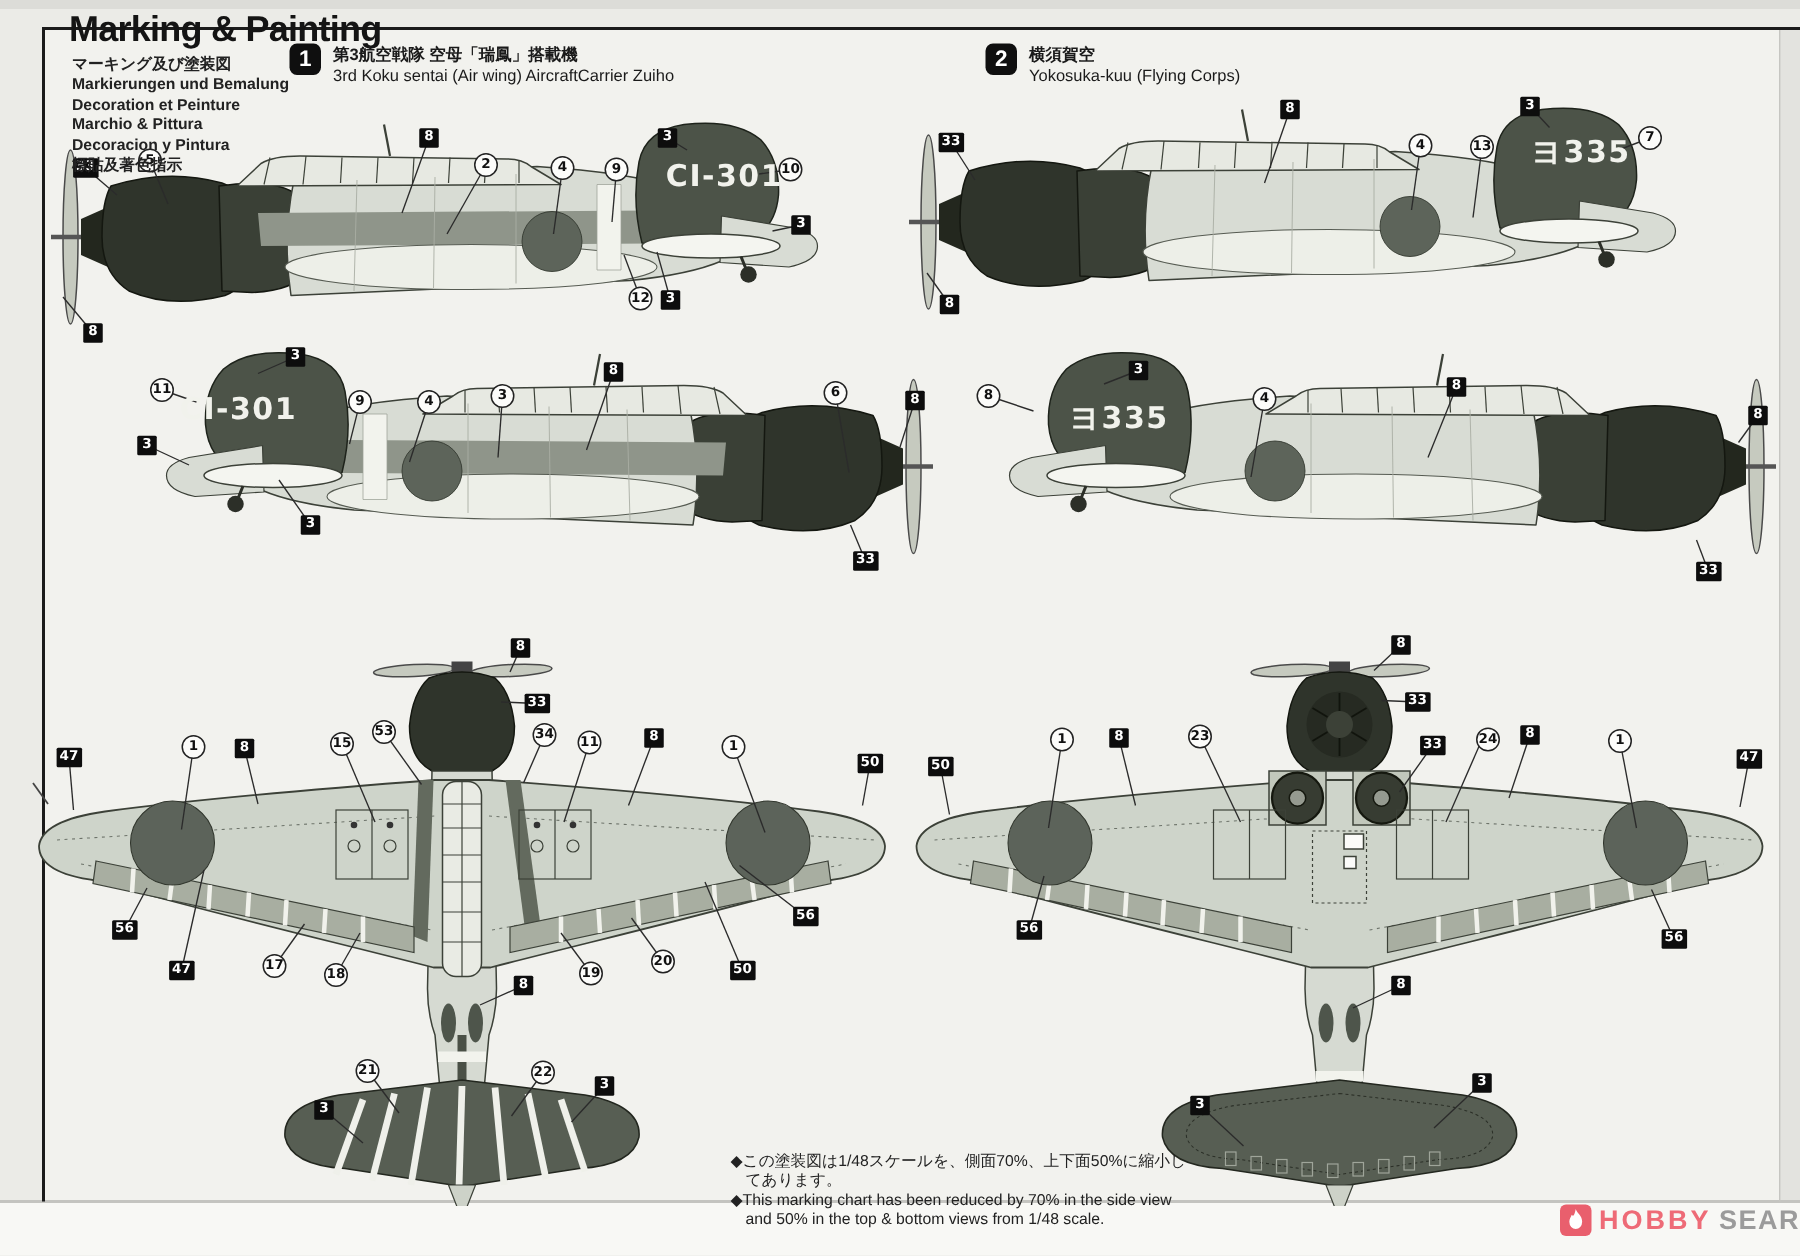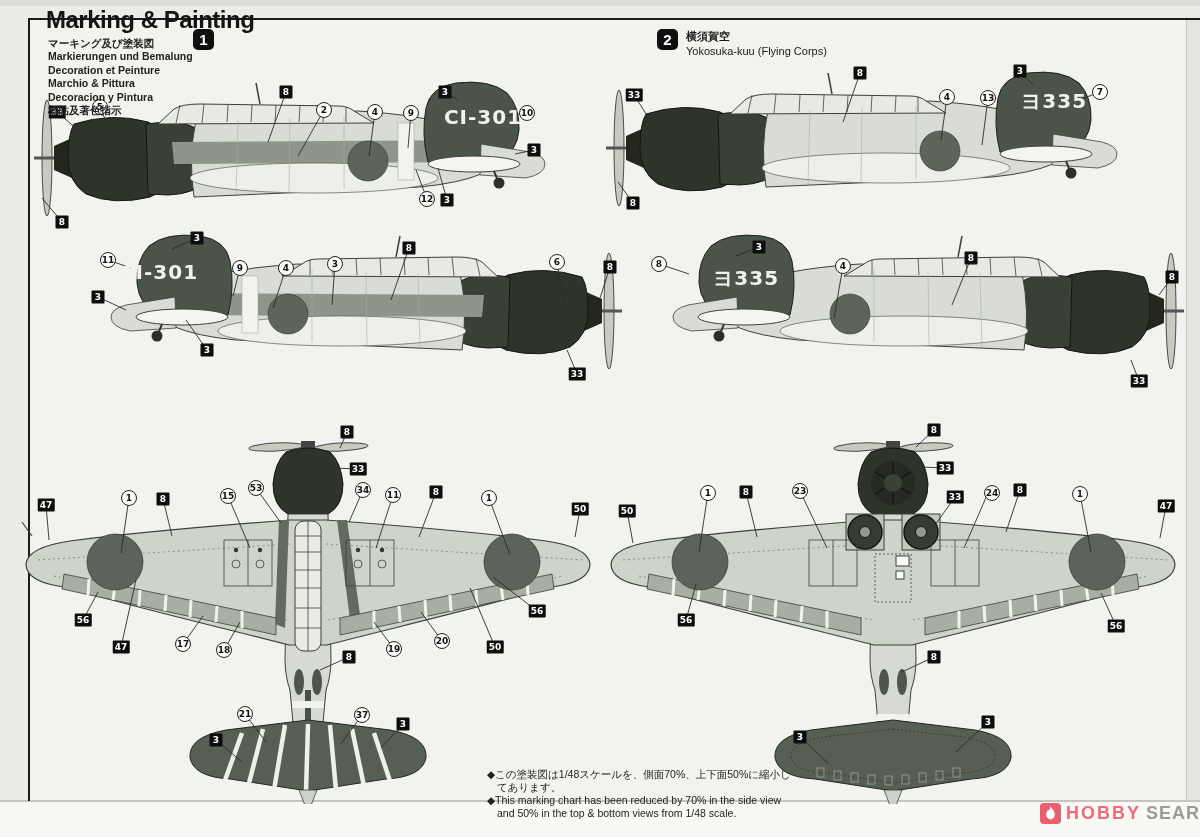--- a/index.html
+++ b/index.html
@@ -66,20 +66,24 @@
   <div>マーキング及び塗装図</div>
   <div>Markierungen und Bemalung</div>
   <div>Decoration et Peinture</div>
   <div>Marchio &amp; Pittura</div>
   <div>Decoracion y Pintura</div>
   <div>標貼及著色指示</div>
 </div>
 
 <div class="section" id="section1">
   <div class="section-num">1</div>
+  <div class="section-text">
+    <div class="jp">第3航空戦隊 空母「瑞鳳」搭載機</div>
+    <div class="en">3rd Koku sentai (Air wing) AircraftCarrier Zuiho</div>
+  </div>
 </div>
 <div class="section" id="section2">
   <div class="section-num">2</div>
   <div class="section-text">
     <div class="jp">横須賀空</div>
     <div class="en">Yokosuka-kuu (Flying Corps)</div>
   </div>
 </div>
 
 <svg class="ac" style="left:28px;top:78px" width="540" height="150" viewBox="0 0 540 150">
@@ -530,21 +534,21 @@
     <div class="callout box" style="left: 83px; top: 620px;">56</div>
     <div class="callout box" style="left: 121px; top: 647px;">47</div>
     <div class="callout circle" style="left: 183px; top: 644px;">17</div>
     <div class="callout circle" style="left: 224px; top: 650px;">18</div>
     <div class="callout circle" style="left: 394px; top: 649px;">19</div>
     <div class="callout circle" style="left: 442px; top: 641px;">20</div>
     <div class="callout box" style="left: 495px; top: 647px;">50</div>
     <div class="callout box" style="left: 537px; top: 611px;">56</div>
     <div class="callout box" style="left: 349px; top: 657px;">8</div>
     <div class="callout circle" style="left: 245px; top: 714px;">21</div>
-    <div class="callout circle" style="left: 362px; top: 715px;">37</div>
+    <div class="callout circle" style="left: 362px; top: 715px;">22</div>
     <div class="callout box" style="left: 216px; top: 740px;">3</div>
     <div class="callout box" style="left: 403px; top: 724px;">3</div>
     <div class="callout box" style="left: 934px; top: 430px;">8</div>
     <div class="callout box" style="left: 945px; top: 468px;">33</div>
     <div class="callout box" style="left: 627px; top: 511px;">50</div>
     <div class="callout circle" style="left: 708px; top: 493px;">1</div>
     <div class="callout box" style="left: 746px; top: 492px;">8</div>
     <div class="callout circle" style="left: 800px; top: 491px; text-align: center;">23</div>
     <div class="callout box" style="left: 955px; top: 497px;">33</div>
     <div class="callout circle" style="left: 992px; top: 493px;">24</div>

